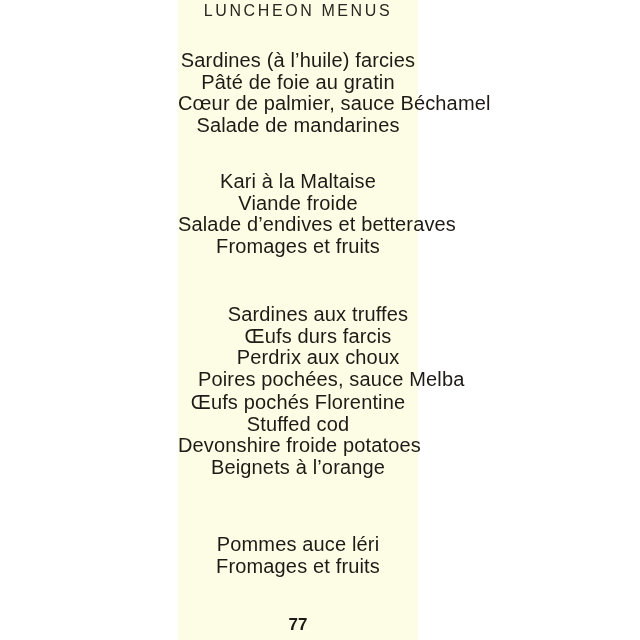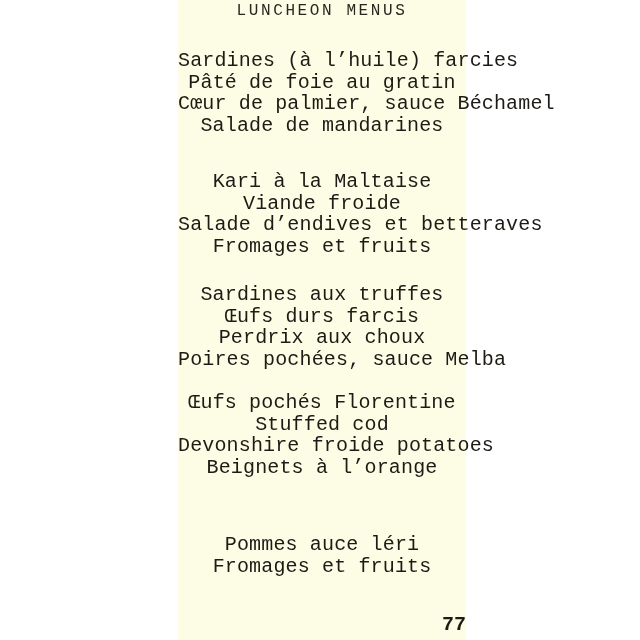--- a/index.html
+++ b/index.html
@@ -10,25 +10,25 @@
   body {
     width: 640px;
     height: 640px;
     position: relative;
     overflow: hidden;
   }
   .page {
     position: absolute;
     left: 178px;
     top: 0;
-    width: 288px;
+    width: 240px;
     height: 640px;
     background: #fdfde6;
     color: #1e1b16;
-    font-family: Liberation Mono, monospace;
+    font-family: Liberation Sans, sans-serif;
   }
   .title {
     position: absolute;
     left: 0;
     width: 100%;
     top: 1px;
     text-align: center;
     font-size: 16px;
     letter-spacing: 2.6px;
     line-height: 20px;
@@ -42,30 +42,30 @@
   }
   .menu .line {
     display: block;
     font-size: 20px;
     line-height: 21.5px;
     white-space: nowrap;
     letter-spacing: 0.15px;
   }
   .menu-1 { top: 50px; }
   .menu-2 { top: 171px; }
-  .menu-3 { top: 284px; }
+  .menu-3 { top: 304px; padding-left: 20px; }
   .menu-4 { top: 392px; }
   .menu-5 { top: 534px; }
   .page-number {
     position: absolute;
     left: 0;
     width: 100%;
     top: 615px;
-    text-align: right;
-    font-size: 20px;
+    text-align: center;
+    font-size: 17px;
     line-height: 20px;
     font-weight: bold;
     color: #1e1b16;
   }
 </style>
 </head>
 <body>
 
 <div class="page">
   <div class="title">LUNCHEON MENUS</div>

